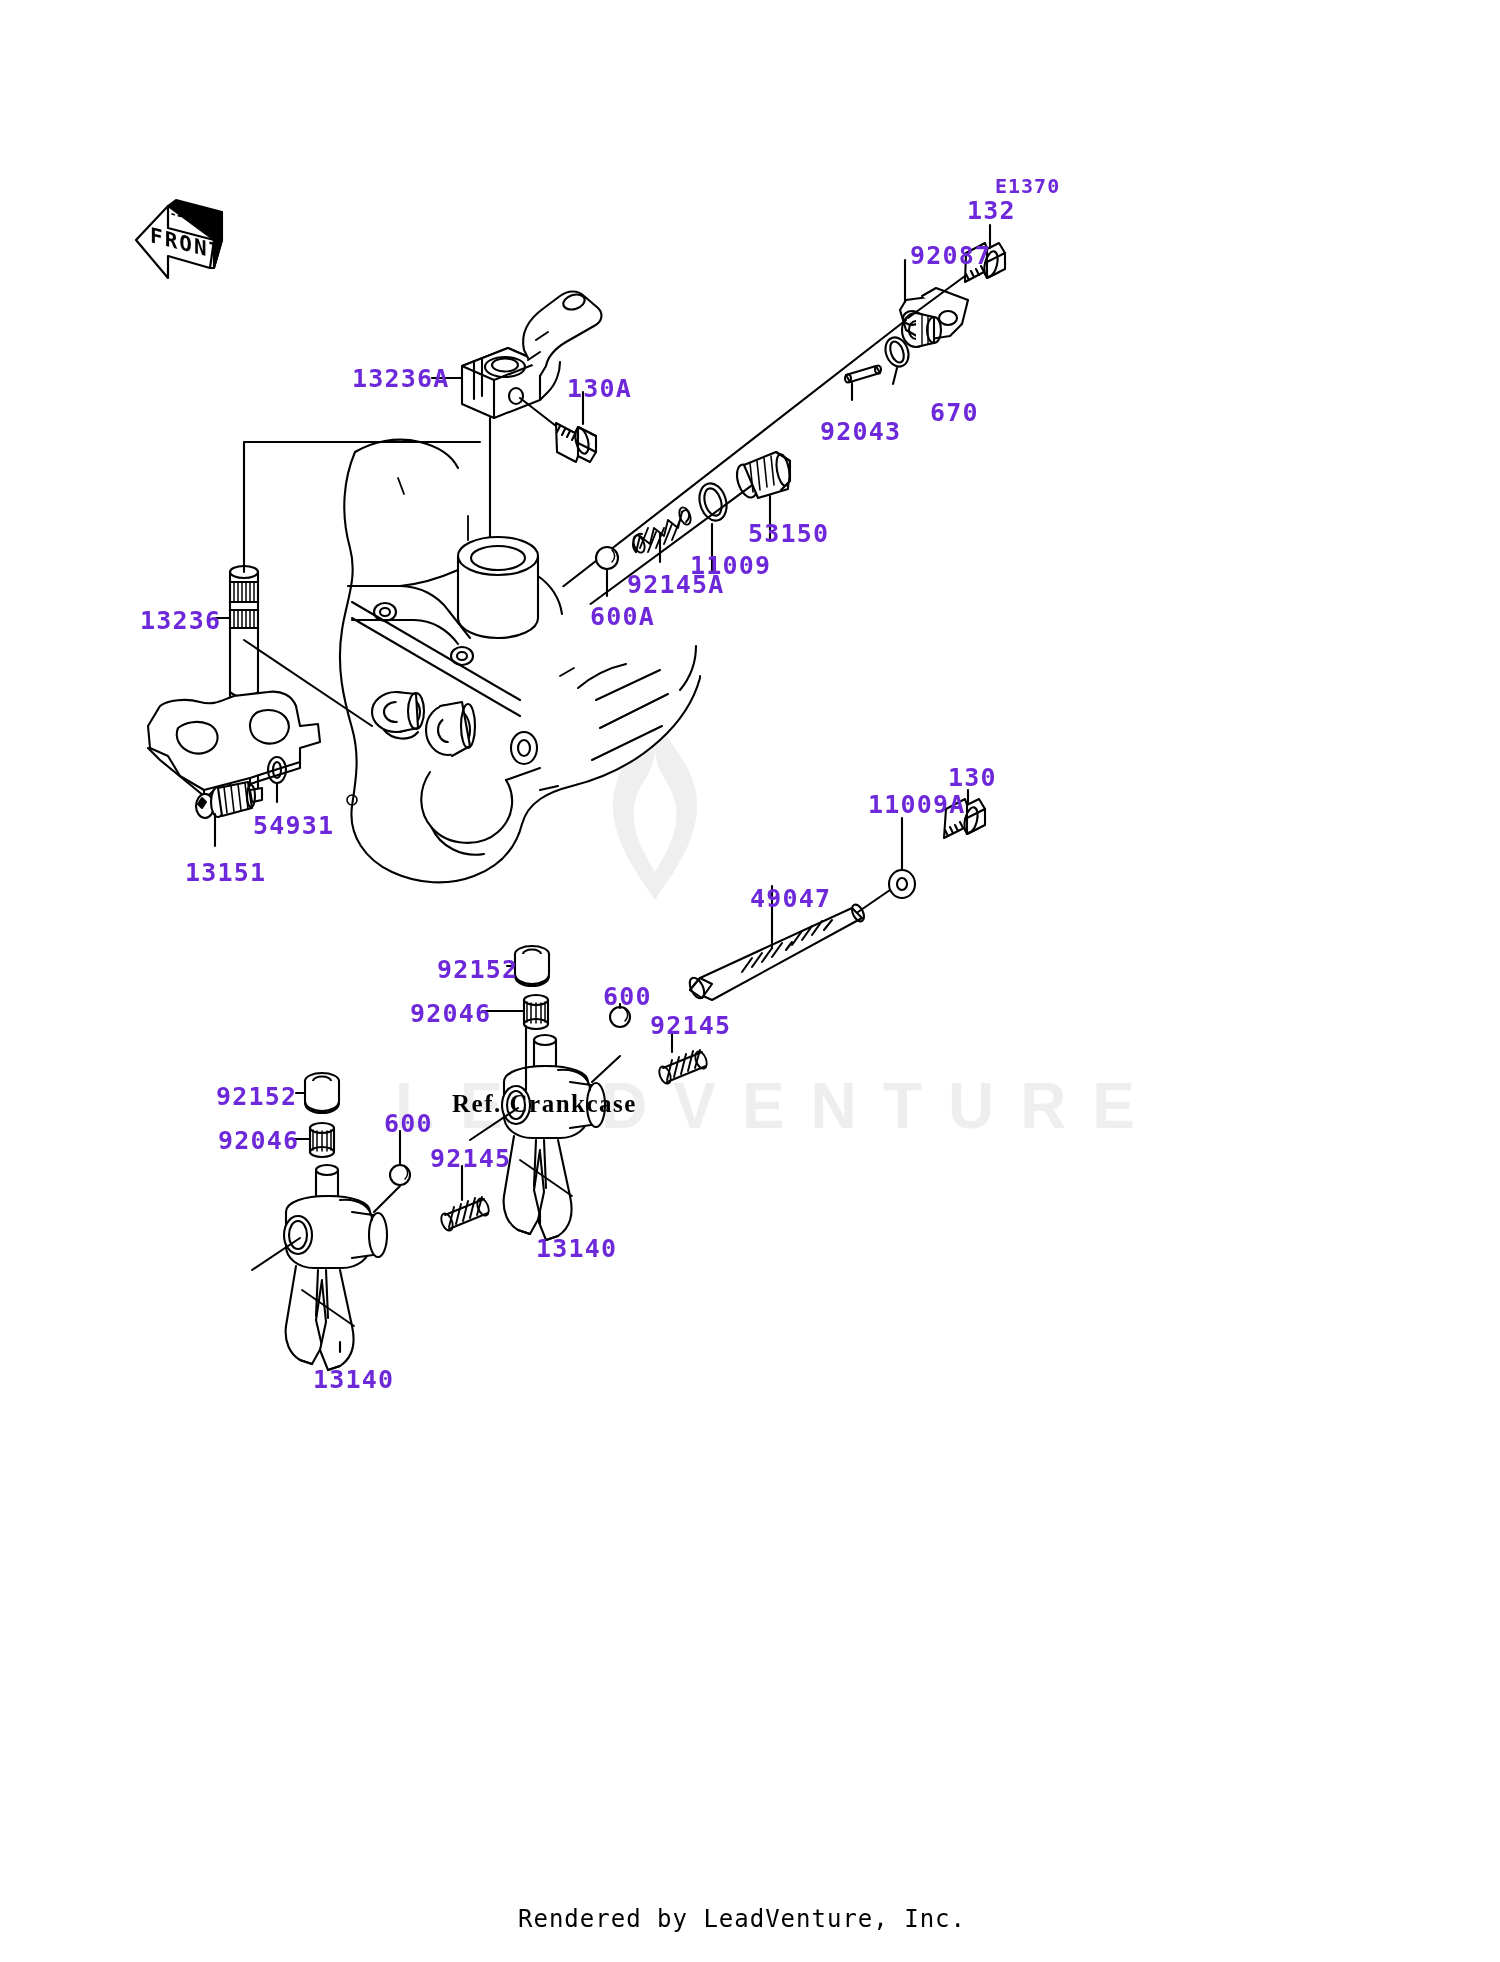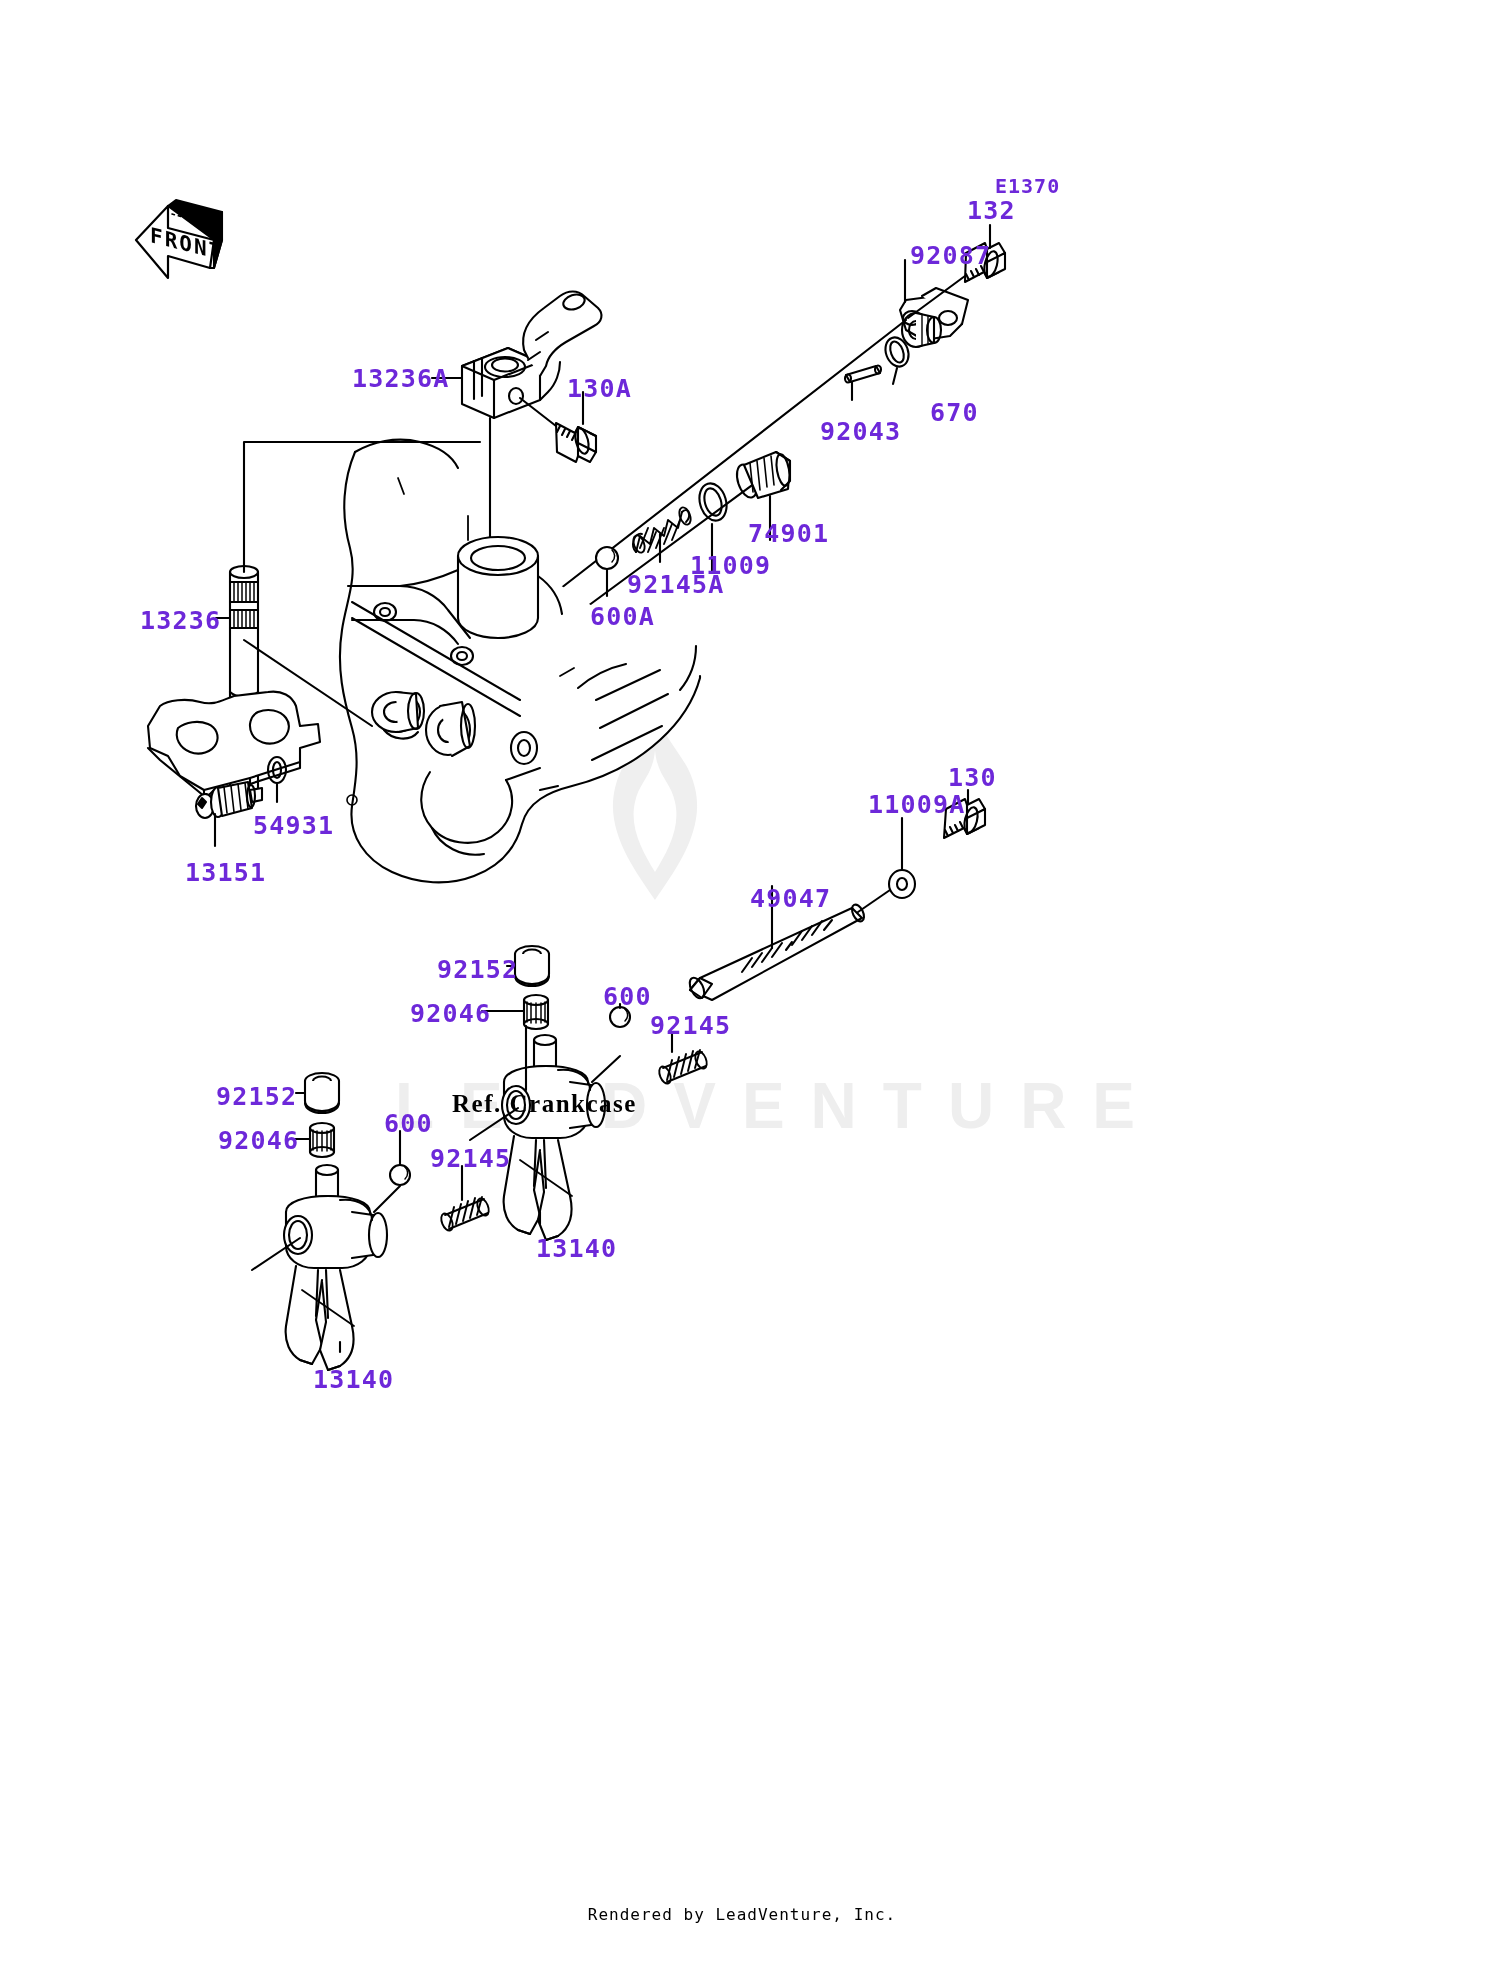--- a/index.html
+++ b/index.html
@@ -48,21 +48,21 @@
     color: #000000;
     white-space: nowrap;
   }
   #footer {
     position: absolute;
     left: 0;
     top: 1905px;
     width: 1484px;
     text-align: center;
     font-family: "DejaVu Sans Mono", "Liberation Mono", monospace;
-    font-size: 16px;
+    font-size: 24px;
     letter-spacing: 1px;
     color: #000000;
   }
   .wm {
     position: absolute;
     font-family: "Liberation Sans", sans-serif;
     font-weight: bold;
     color: #eeeeee;
     white-space: nowrap;
     pointer-events: none;
@@ -612,21 +612,21 @@
 
   <div class="ref" style="left:452px; top:1090px;">Ref. Crankcase</div>
 
   <div id="callouts">
       <div class="lbl" style="left: 967px; top: 198px;">132</div>
       <div class="lbl" style="left: 873px; top: 243px; margin-left: 37px;">92087</div>
       <div class="lbl" style="left: 352px; top: 366px;">13236A</div>
       <div class="lbl" style="left: 567px; top: 376px;">130A</div>
       <div class="lbl" style="left: 820px; top: 419px;">92043</div>
       <div class="lbl" style="left: 930px; top: 400px;">670</div>
-      <div class="lbl" style="left: 748px; top: 521px;">74901</div>
+      <div class="lbl" style="left: 748px; top: 521px;">53150</div>
       <div class="lbl" style="left: 690px; top: 553px;">11009</div>
       <div class="lbl" style="left: 627px; top: 572px;">92145A</div>
       <div class="lbl" style="left: 590px; top: 604px;">600A</div>
       <div class="lbl" style="left: 140px; top: 608px;">13236</div>
       <div class="lbl" style="left: 253px; top: 813px;">54931</div>
       <div class="lbl" style="left: 185px; top: 860px;">13151</div>
       <div class="lbl" style="left: 948px; top: 765px;">130</div>
       <div class="lbl" style="left: 868px; top: 792px;">11009A</div>
       <div class="lbl" style="left: 750px; top: 886px;">49047</div>
       <div class="lbl" style="left: 650px; top: 1013px;">92145</div>

